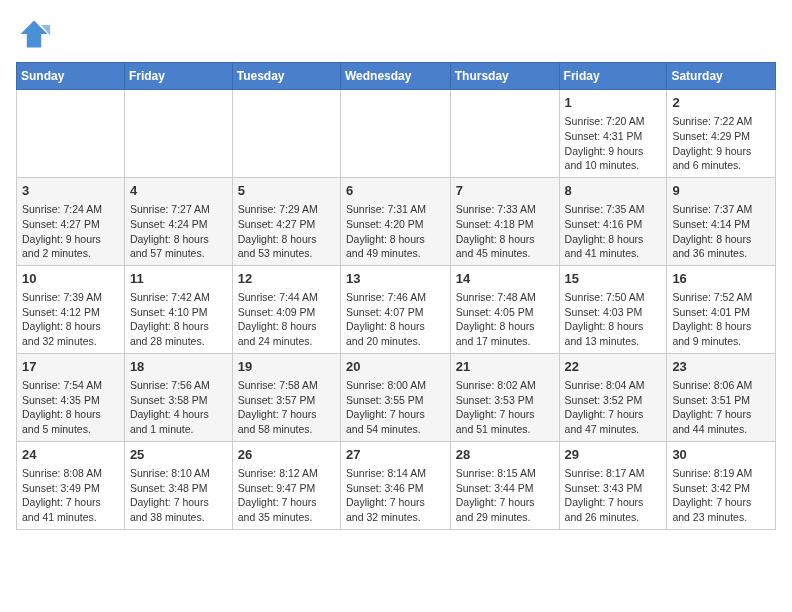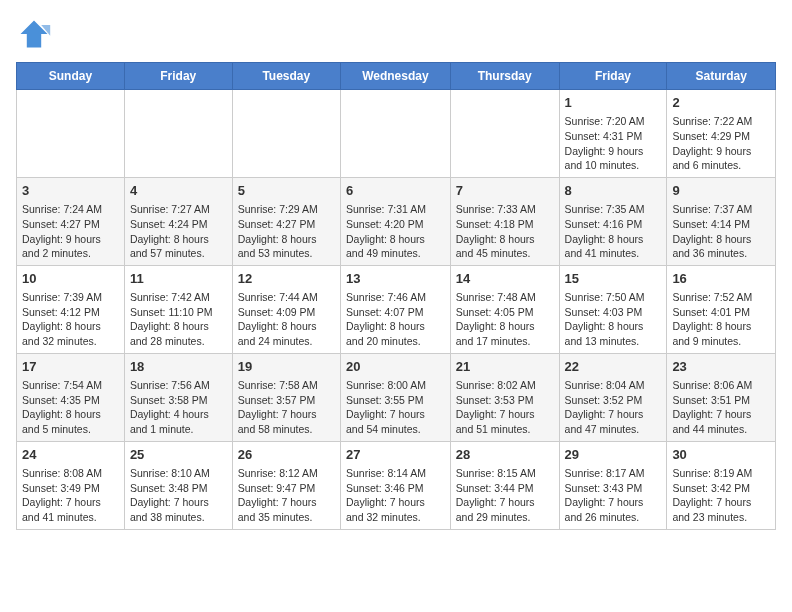--- a/index.html
+++ b/index.html
@@ -46,21 +46,21 @@
     }
     table {
       width: 100%;
       border-collapse: collapse;
       font-size: 11px;
     }
     thead tr th {
       background: #4a7fcb;
       color: #fff;
       padding: 6px 4px;
-      text-align: center;
+      text-align: left;
       font-size: 12px;
       font-weight: bold;
       border: 1px solid #3a6ab0;
     }
     tbody tr td {
       border: 1px solid #ccc;
       vertical-align: top;
       padding: 4px 5px;
       height: 80px;
       width: 113px;
@@ -184,21 +184,21 @@
       <tr>
         <td>
           <span class="day-number">10</span>
           <div class="cell-content">Sunrise: 7:39 AM</div>
           <div class="cell-content">Sunset: 4:12 PM</div>
           <div class="cell-content">Daylight: 8 hours and 32 minutes.</div>
         </td>
         <td>
           <span class="day-number">11</span>
           <div class="cell-content">Sunrise: 7:42 AM</div>
-          <div class="cell-content">Sunset: 11:10 PM</div>
+          <div class="cell-content">Sunset: 4:10 PM</div>
           <div class="cell-content">Daylight: 8 hours and 28 minutes.</div>
         </td>
         <td>
           <span class="day-number">12</span>
           <div class="cell-content">Sunrise: 7:44 AM</div>
           <div class="cell-content">Sunset: 4:09 PM</div>
           <div class="cell-content">Daylight: 8 hours and 24 minutes.</div>
         </td>
         <td>
           <span class="day-number">13</span>

